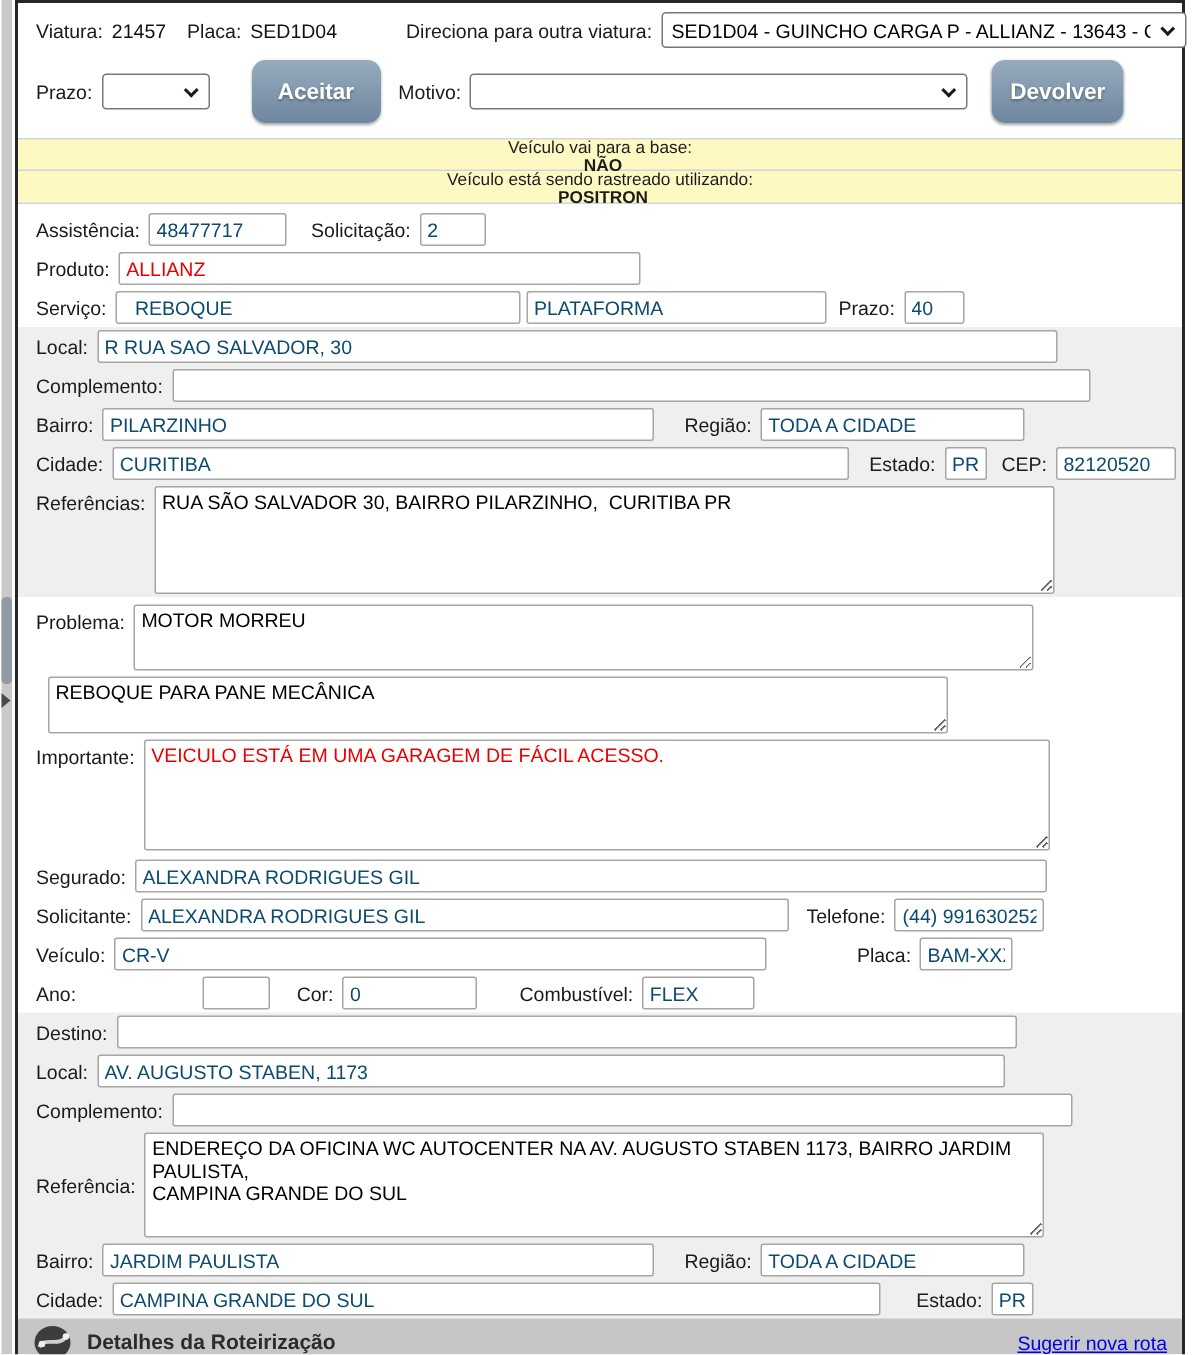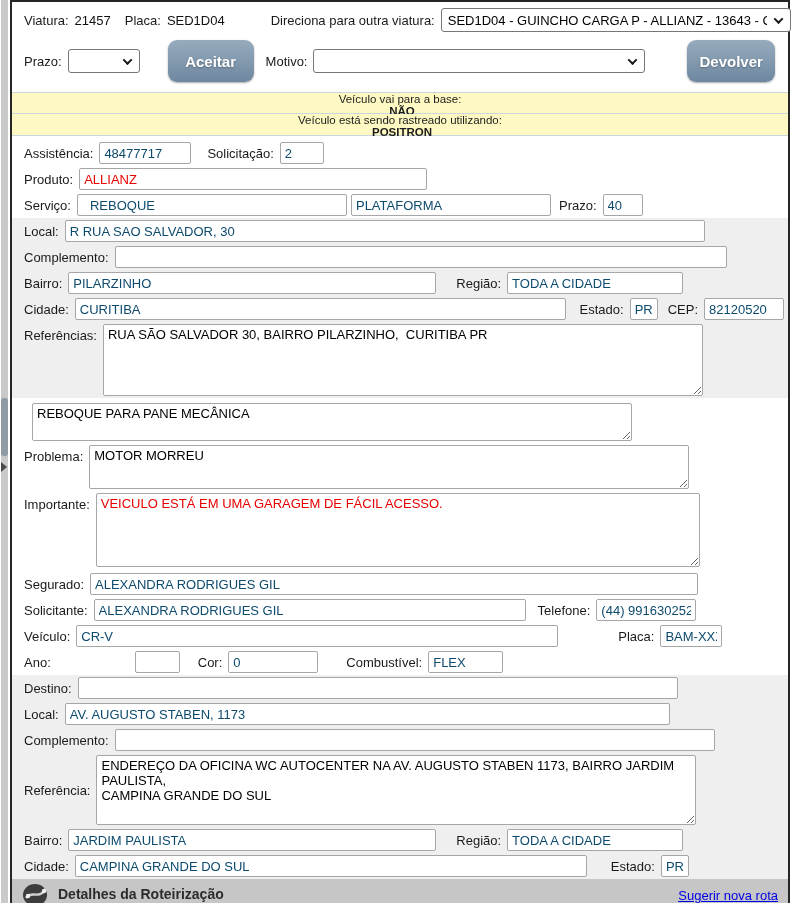--- a/index.html
+++ b/index.html
@@ -80,21 +80,21 @@
         <div class="sel" style="width:72px">
           <span class="sel-txt"></span>
           <span class="chev"></span>
         </div>
         <button class="btn" style="margin-left:28px">Aceitar</button>
         <span class="lbl" style="margin-left:12px">Motivo:</span>
         <div class="sel" style="width:332px">
           <span class="sel-txt"></span>
           <span class="chev"></span>
         </div>
-        <button class="btn" style="margin-left:42px">Devolver</button>
+        <button class="btn" style="margin-left:16px">Devolver</button>
       </div>
     </div>
 
     <div class="infobar">
       <span>Veículo vai para a base:</span>
       <b>NÃO</b>
     </div>
     <div class="infobar" style="border-top:none">
       <span>Veículo está sendo rastreado utilizando:</span>
       <b>POSITRON</b>
@@ -144,43 +144,43 @@
         <input class="inp" style="width: 80px;" value="82120520">
       </div>
       <div class="row top">
         <span class="lbl">Referências:</span>
         <textarea class="ta" style="width: 600px; height: 72px;">RUA SÃO SALVADOR 30, BAIRRO PILARZINHO,  CURITIBA PR</textarea>
       </div>
     </div>
 
     <div class="sec-white" style="padding-top:3px">
       <div class="row top">
-        <textarea class="ta" style="width: 600px; height: 38px; margin-left: 16px;">REBOQUE PARA PANE MECÂNICA</textarea>
-      </div>
-      <div class="row top">
         <span class="lbl">Problema:</span>
         <textarea class="ta" style="width: 600px; height: 44px;">MOTOR MORREU</textarea>
+      </div>
+      <div class="row top">
+        <textarea class="ta" style="width: 600px; height: 38px; margin-left: 16px;">REBOQUE PARA PANE MECÂNICA</textarea>
       </div>
       <div class="row top">
         <span class="lbl">Importante:</span>
         <textarea class="ta red" style="width: 604px; height: 74px;">VEICULO ESTÁ EM UMA GARAGEM DE FÁCIL ACESSO.</textarea>
       </div>
       <div class="row" style="margin-top:2px">
         <span class="lbl">Segurado:</span>
         <input class="inp" style="width: 608px;" value="ALEXANDRA RODRIGUES GIL">
       </div>
       <div class="row">
         <span class="lbl">Solicitante:</span>
         <input class="inp" style="width: 432px;" value="ALEXANDRA RODRIGUES GIL">
         <span class="lbl" style="margin-left:12px">Telefone:</span>
         <input class="inp" style="width: 100px;" value="(44) 991630252">
       </div>
       <div class="row">
         <span class="lbl">Veículo:</span>
-        <input class="inp" style="width: 482px;" value="CR-V">
+        <input class="inp" style="width: 435px;" value="CR-V">
         <span class="lbl" style="margin-left:60px">Placa:</span>
         <input class="inp" style="width: 62px;" value="BAM-XXXX">
       </div>
       <div class="row">
         <span class="lbl">Ano:</span>
         <input class="inp" style="width: 45px; margin-left: 78px;" value="">
         <span class="lbl" style="margin-left:18px">Cor:</span>
         <input class="inp" style="width: 90px;" value="0">
         <span class="lbl" style="margin-left:28px">Combustível:</span>
         <input class="inp" style="width: 75px;" value="FLEX">

